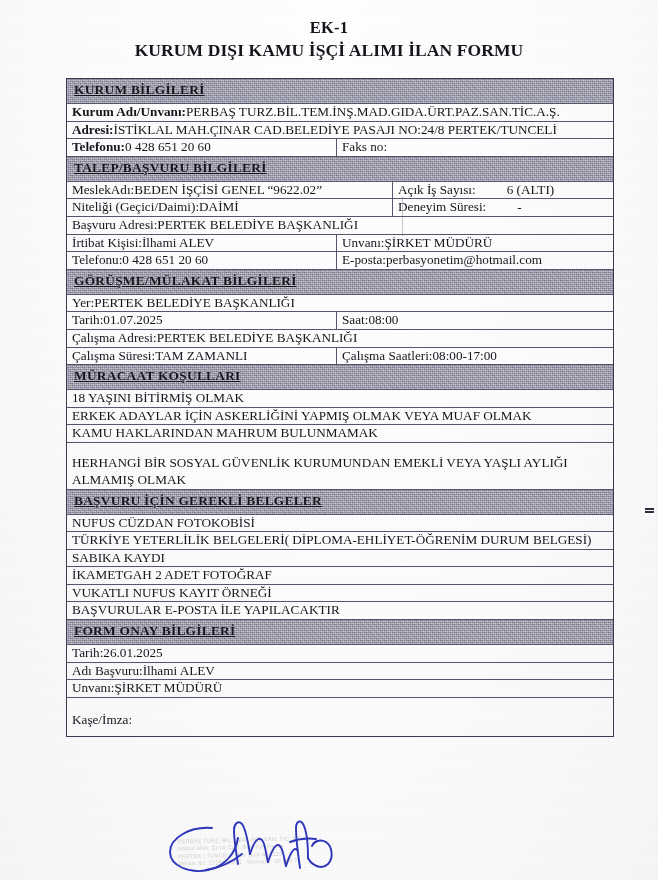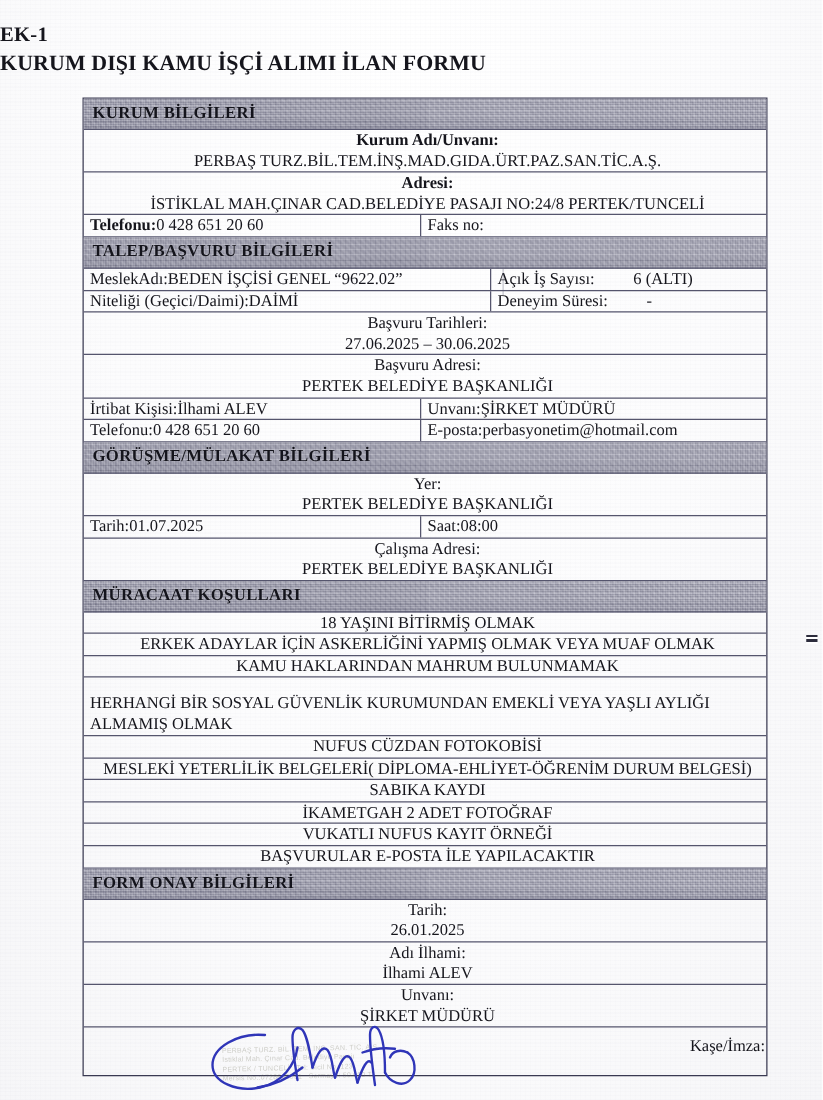--- a/index.html
+++ b/index.html
@@ -31,21 +31,21 @@
     background-image:
       repeating-linear-gradient(0deg, rgba(90,90,110,.035) 0 1px, rgba(255,255,255,0) 1px 3px),
       repeating-linear-gradient(90deg, rgba(90,90,110,.025) 0 1px, rgba(255,255,255,0) 1px 4px);
   }
 
   
   .title-block {
     position: absolute;
     left: 0; right: 0;
     top: 18px;
-    text-align: left;
+    text-align: center;
   }
   .title-line1 {
     font-weight: bold;
     font-size: 16.5px;
     letter-spacing: .2px;
     line-height: 20px;
   }
   .title-line2 {
     font-weight: bold;
     font-size: 17.5px;
@@ -75,21 +75,21 @@
   .cell {
     box-sizing: border-box;
     padding: 0 1px 0 5px;
     font-size: 13.2px;
     line-height: 16.6px;
     white-space: nowrap;
     overflow: visible;
     display: flex;
     align-items: center;
   }
-  .cell.full  { width: 100%; flex-direction: column; }
+  .cell.full  { width: 100%; }
   .cell.left  { width: 270px; border-right: 1px solid #55556d; text-align: right; }
   .cell.right { flex: 1; }
   .cell.jobleft  { width: 326px; border-right: 1px solid #55556d; }
   .cell.jobright { flex: 1; gap: 31px; }
   .cell.wrap { white-space: normal; }
 
   
   .ghost-rule {
     position: absolute;
     top: 117px;
@@ -117,29 +117,30 @@
   }
   .section-head span {
     position: absolute;
     left: 7px;
     top: 3px;
     font-size: 13.4px;
     font-weight: bold;
     letter-spacing: .25px;
     color: #14141c;
     text-shadow: 0 0 1px rgba(255,255,255,.35);
+    text-decoration: underline;
   }
 
   
   .row.tall { min-height: 34px; }
   .row.tall .cell { align-items: flex-start; padding-top: 0px; line-height: 16.8px; margin-top: 12px; }
 
   
   .row.sign { min-height: 38px; }
-  .row.sign .cell { align-items: flex-end; padding-top: 7px; }
+  .row.sign .cell { align-items: center; padding-top: 7px; }
 
   
   .sign-overlay {
     position: absolute;
     left: 150px;
     top: 812px;
     width: 240px;
     height: 68px;
     pointer-events: none;
   }
@@ -237,26 +238,20 @@
       <div class="cell jobleft">
         <span>Niteliği (Geçici/Daimi):</span>
           <span>DAİMİ</span>
       </div>
       <div class="cell jobright">
         <span>Deneyim Süresi:</span>
           <span>-</span>
       </div>
     </div>
 
-    <div class="row">
-      <div class="cell full">
-        <span>Başvuru Tarihleri:</span>
-          <span>27.06.2025 – 30.06.2025</span>
-      </div>
-    </div>
 
     <div class="row">
       <div class="cell full">
         <span>Başvuru Adresi:</span>
           <span>PERTEK BELEDİYE BAŞKANLIĞI</span>
       </div>
     </div>
 
     <div class="row">
       <div class="cell left">
@@ -303,44 +298,57 @@
     </div>
 
 
     <div class="row">
       <div class="cell full">
         <span>Çalışma Adresi:</span>
           <span>PERTEK BELEDİYE BAŞKANLIĞI</span>
       </div>
     </div>
 
+    <div class="row">
+      <div class="cell left">
+        <span>Çalışma Süresi:</span>
+          <span>TAM ZAMANLI</span>
+      </div>
+      <div class="cell right">
+        <span>Çalışma Saatleri:</span>
+          <span>08:00-17:00</span>
+      </div>
+    </div>
 
     <div class="section-head">
       <span>MÜRACAAT KOŞULLARI</span>
     </div>
 
     <div class="row">
       <div class="cell full">18 YAŞINI BİTİRMİŞ OLMAK</div>
     </div>
     <div class="row">
       <div class="cell full">ERKEK ADAYLAR İÇİN ASKERLİĞİNİ YAPMIŞ OLMAK VEYA MUAF OLMAK</div>
     </div>
     <div class="row">
       <div class="cell full">KAMU HAKLARINDAN MAHRUM BULUNMAMAK</div>
     </div>
     <div class="row tall">
       <div class="cell full wrap">HERHANGİ BİR SOSYAL GÜVENLİK KURUMUNDAN EMEKLİ VEYA YAŞLI AYLIĞI ALMAMIŞ OLMAK</div>
     </div>
 
+    <div class="section-head">
+      <span>BAŞVURU İÇİN GEREKLİ BELGELER</span>
+    </div>
 
     <div class="row">
       <div class="cell full">NUFUS CÜZDAN FOTOKOBİSİ</div>
     </div>
     <div class="row">
-      <div class="cell full">MESLEKİ YETERLİLİK BELGELERİ( DİPLOMA-EHLİYET-ÖĞRENİM DURUM BELGESİ)</div>
+      <div class="cell full">TÜRKİYE YETERLİLİK BELGELERİ( DİPLOMA-EHLİYET-ÖĞRENİM DURUM BELGESİ)</div>
     </div>
     <div class="row">
       <div class="cell full">SABIKA KAYDI</div>
     </div>
     <div class="row">
       <div class="cell full">İKAMETGAH 2 ADET FOTOĞRAF</div>
     </div>
     <div class="row">
       <div class="cell full">VUKATLI NUFUS KAYIT ÖRNEĞİ</div>
     </div>
@@ -354,21 +362,21 @@
 
     <div class="row">
       <div class="cell full">
         <span>Tarih:</span>
           <span>26.01.2025</span>
       </div>
     </div>
 
     <div class="row">
       <div class="cell full">
-        <span>Adı İlhami:</span>
+        <span>Adı Başvuru:</span>
           <span> İlhami ALEV</span>
       </div>
     </div>
 
     <div class="row">
       <div class="cell full">
         <span>Unvanı:</span>
           <span>ŞİRKET MÜDÜRÜ</span>
       </div>
     </div>

